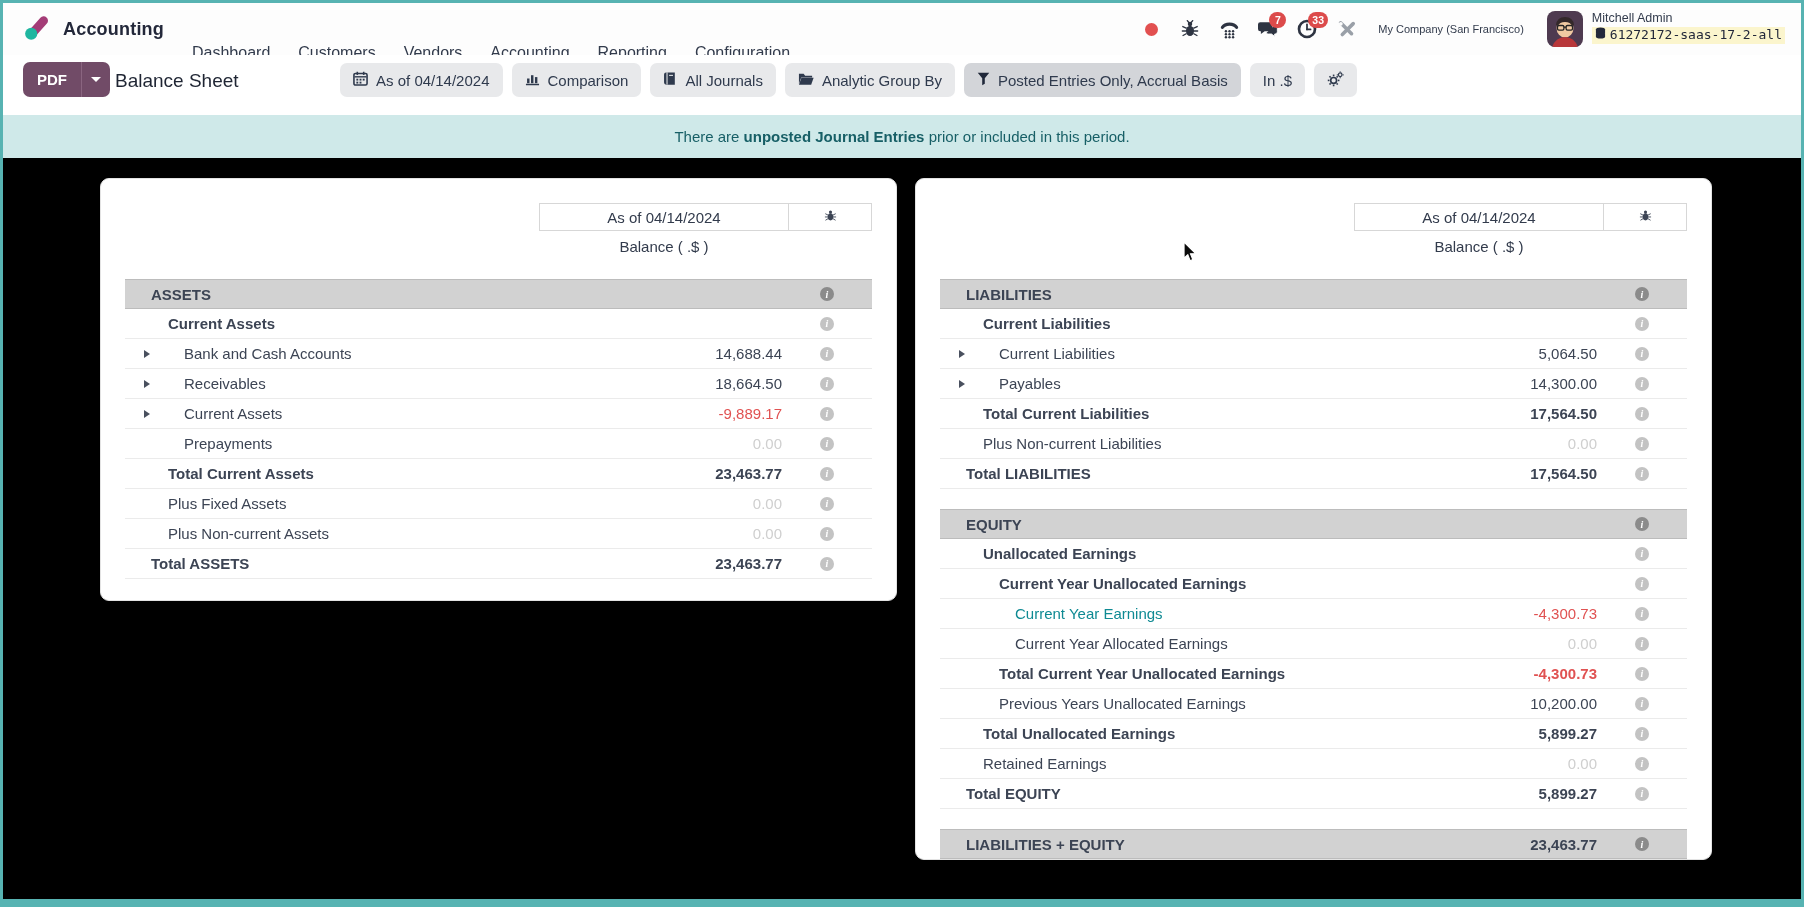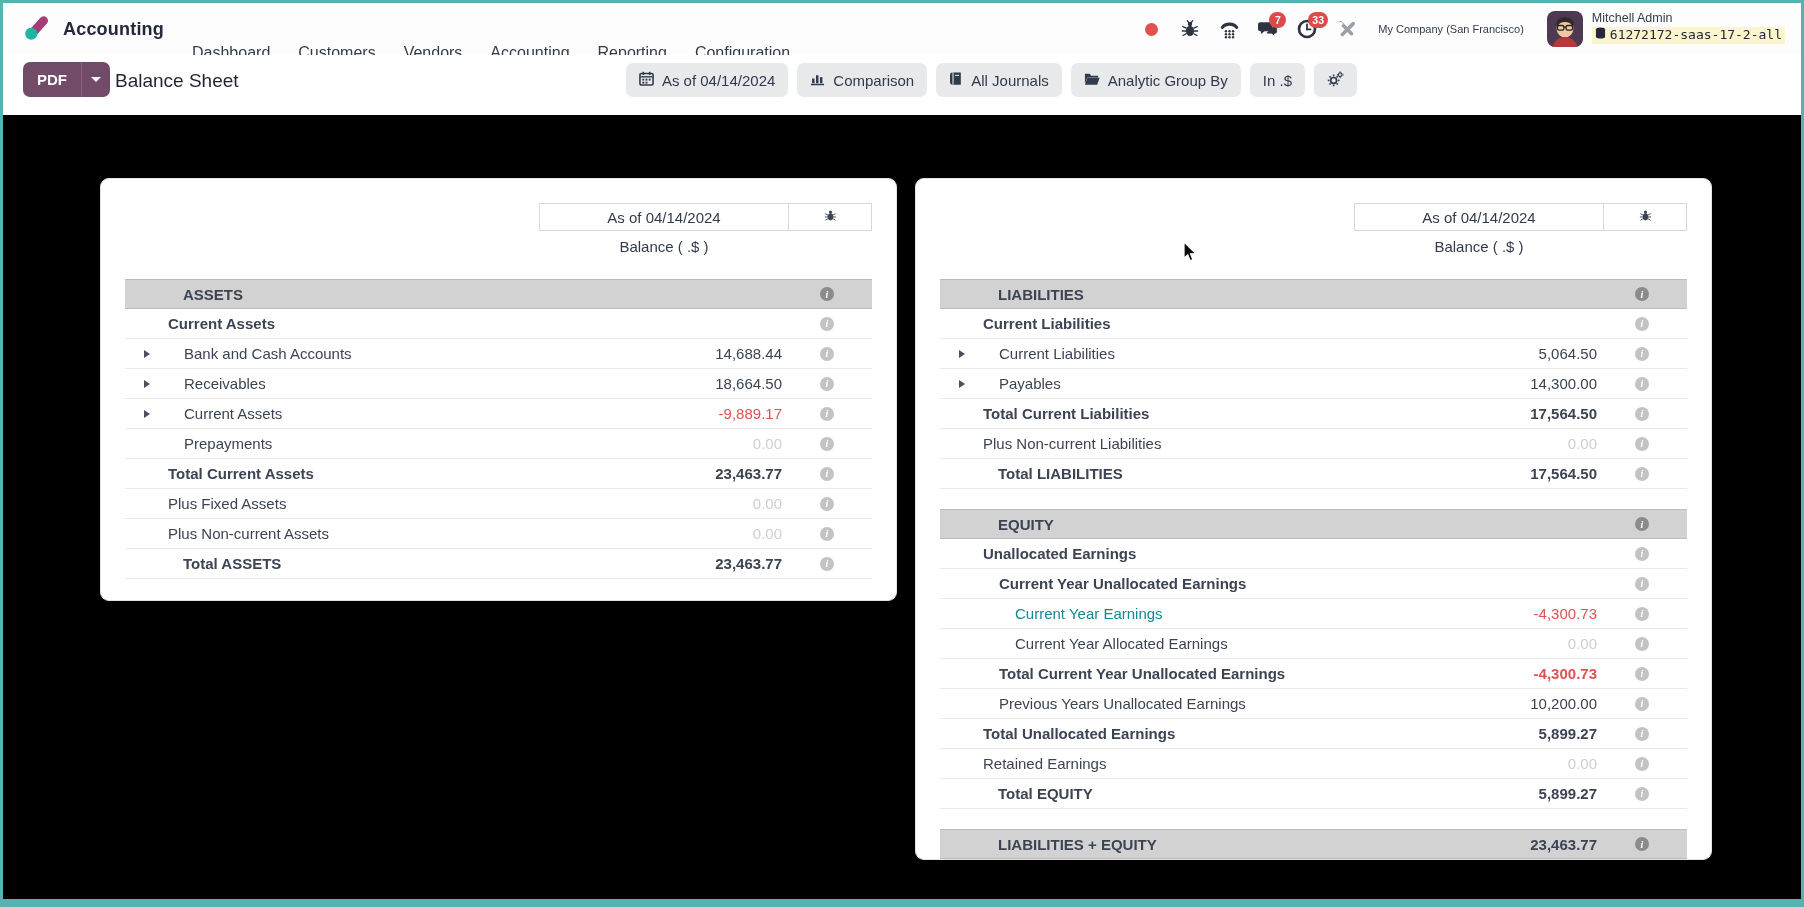--- a/index.html
+++ b/index.html
@@ -79,21 +79,21 @@
   .subhead{ margin-top:7px; margin-right:83px; width:250px; margin-left:auto; text-align:center; font-size:15px; color:#323b4c; height:20px; }
   .tables{ margin-top:21px; }
   .tbl{ margin-bottom:20px; }
   .tbl:last-child{ margin-bottom:0; }
 
   .row{ position:relative; display:flex; align-items:center; height:30px; border-bottom:1px solid #ebebeb;
         font-size:15px; color:#3c4454; background:#fff; }
   .row.section{ background:#d2d2d2; border-top:1px solid #bcbcbc; border-bottom:1px solid #bcbcbc; font-weight:700; }
   .row.bold{ font-weight:700; }
   .lbl{ white-space:nowrap; }
-  .ind0{ padding-left:34px;margin-left:24px; } .ind1{ padding-left:43px; } .ind2{ padding-left:59px; } .ind3{ padding-left:75px; }
+  .ind0{ padding-left:26px; } .ind1{ padding-left:43px; } .ind2{ padding-left:59px; } .ind3{ padding-left:75px; }
   .lbl.link{ color:#0f8a93; cursor:pointer; }
   .caret{ position:absolute; left:19px; top:11px; width:0; height:0;
           border-left:6px solid #49505e; border-top:4.5px solid transparent; border-bottom:4.5px solid transparent; cursor:pointer; }
   .val{ margin-left:auto; white-space:nowrap; }
   .val.muted{ color:#cfcfcf; }
   .val.neg{ color:#e05252; }
   .infocol{ width:90px; flex:0 0 auto; display:flex; justify-content:center; }
   .info{ width:14px; height:14px; border-radius:50%; background:#c3c3c3; color:#fff;
          font:italic 700 10px "Liberation Serif","DejaVu Serif",serif; display:flex; align-items:center; justify-content:center; cursor:pointer; }
   .row.section .info{ background:#8b8b8b; }
@@ -262,20 +262,28 @@
       </div>
       <div class="fbtn">
         <span>
           <svg width="16" height="14" viewBox="0 0 17 14">
             <path d="M1 1.5 h5 l1.6 2 h7.4 v1.8 h-11.6 l-2.4 7 z" fill="#2f3a4d"></path>
             <path d="M3.6 5.8 h13 l-2.6 7.4 h-13 z" fill="#2f3a4d"></path>
           </svg>
         </span>
         <span>Analytic Group By</span>
       </div>
+      <div class="fbtn active">
+        <span>
+          <svg width="13" height="14" viewBox="0 0 14 15">
+            <path d="M0.8 0.8 h12.4 l-4.8 5.8 v6 l-2.8 1.6 v-7.6 z" fill="#20283a"></path>
+          </svg>
+        </span>
+        <span>Posted Entries Only, Accrual Basis</span>
+      </div>
       <div class="fbtn">
         <span>In .$</span>
       </div>
       <div class="fbtn">
         <span>
           <svg width="17" height="16" viewBox="0 0 18 17">
             <g stroke="#2f3a4d" stroke-width="1.7">
               <circle cx="7" cy="10" r="3.1" fill="none"></circle>
               <line x1="7" y1="5.6" x2="7" y2="3.8"></line>
                 <line x1="7" y1="14.4" x2="7" y2="16.2"></line>
@@ -292,20 +300,25 @@
                 <line x1="14" y1="6.6" x2="14" y2="7.6"></line>
               <line x1="11.4" y1="4" x2="10.4" y2="4"></line>
                 <line x1="16.6" y1="4" x2="17.6" y2="4"></line>
             </g>
           </svg>
         </span>
       </div>
     </div>
   </div>
 
+  <div class="banner">
+    <span>
+      <span>There are </span><b>unposted Journal Entries</b><span> prior or included in this period.</span>
+    </span>
+  </div>
 
   <div class="card left">
     <div class="colhead">
       <div class="date-cell">As of 04/14/2024</div>
       <div class="bug-cell">
         <span>
           <svg width="13" height="13" viewBox="0 0 16 16">
             <ellipse cx="8" cy="9.6" rx="3.4" ry="4.4" fill="#3c4454"></ellipse>
               <circle cx="8" cy="3.8" r="1.9" fill="#3c4454"></circle>
             <g stroke="#3c4454" stroke-width="1.1" stroke-linecap="round">

